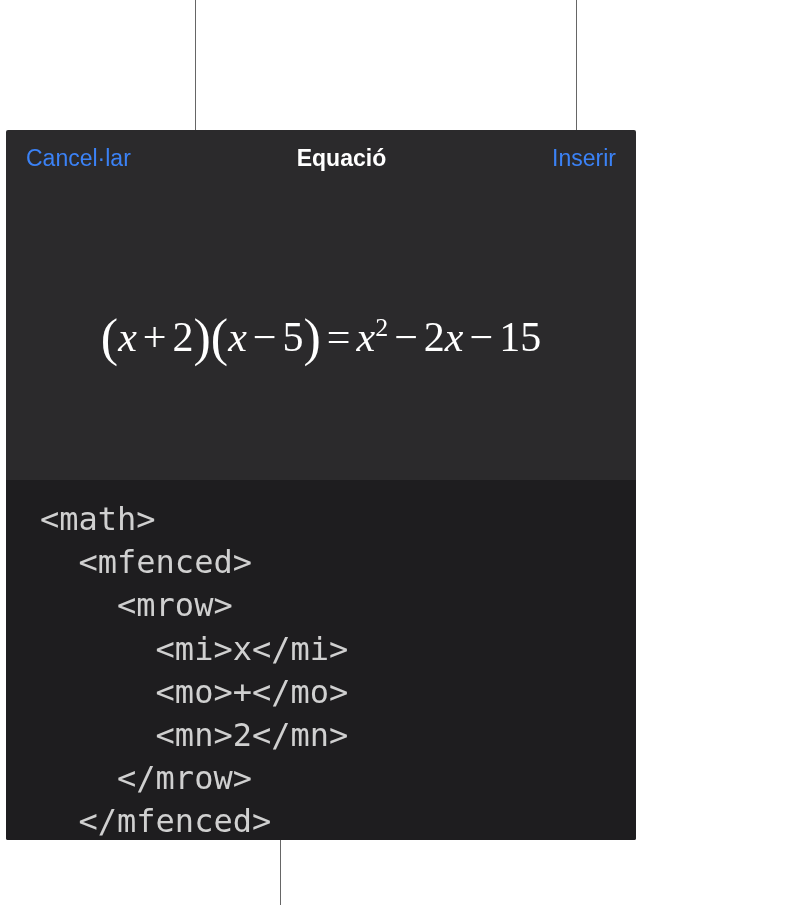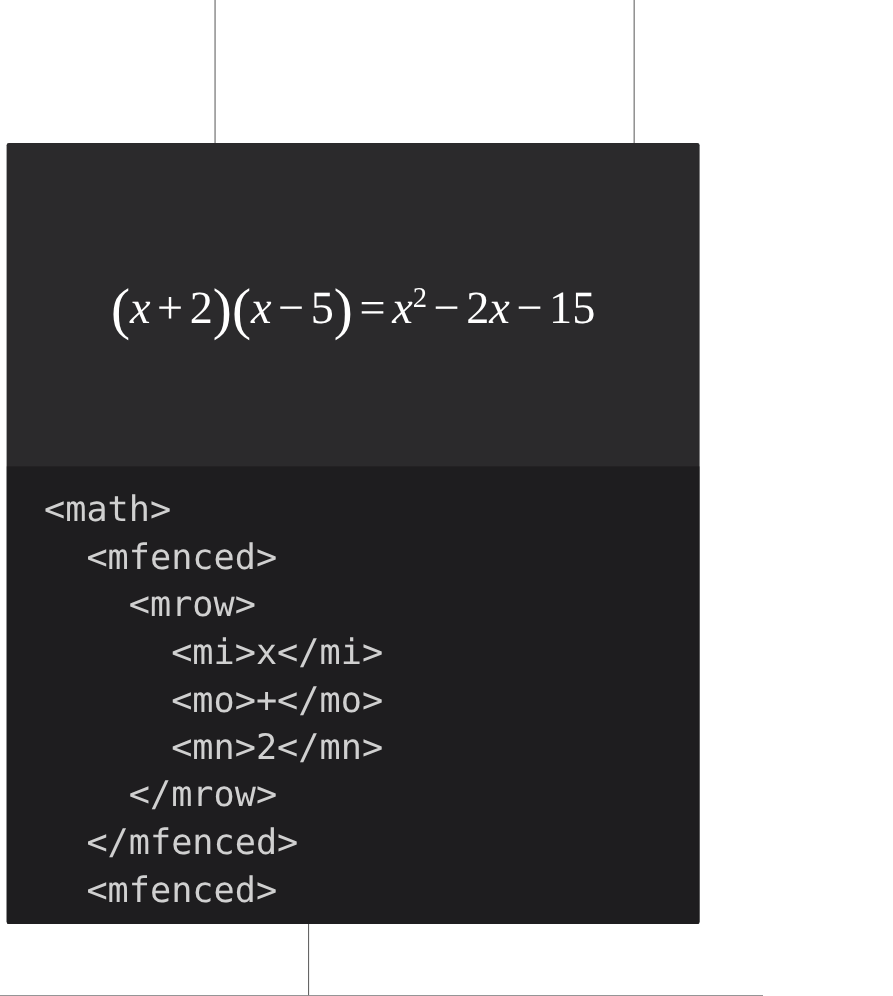--- a/index.html
+++ b/index.html
@@ -138,20 +138,25 @@
   </style>
 </head>
 <body>
 
 <div class="callout-line-top-left"></div>
 <div class="callout-line-top-right"></div>
 <div class="callout-line-bottom"></div>
 
 <div class="dialog">
 
+  <div class="header">
+    <button class="header-btn">Cancel·lar</button>
+    <div class="header-title">Equació</div>
+    <button class="header-btn">Inserir</button>
+  </div>
 
   <div class="preview-area">
     <div class="equation">
       <span class="paren">(</span><span>x</span><span class="op">+</span><span class="num">2</span><span class="paren">)</span><span class="paren">(</span><span>x</span><span class="op">−</span><span class="num">5</span><span class="paren">)</span><span class="op">=</span><span>x</span><sup>2</sup><span class="op">−</span><span class="num">2</span><span>x</span><span class="op">−</span><span class="num">15</span>
     </div>
   </div>
 
   <div class="code-area">
     <div class="code-text">&lt;math&gt;
   &lt;mfenced&gt;

